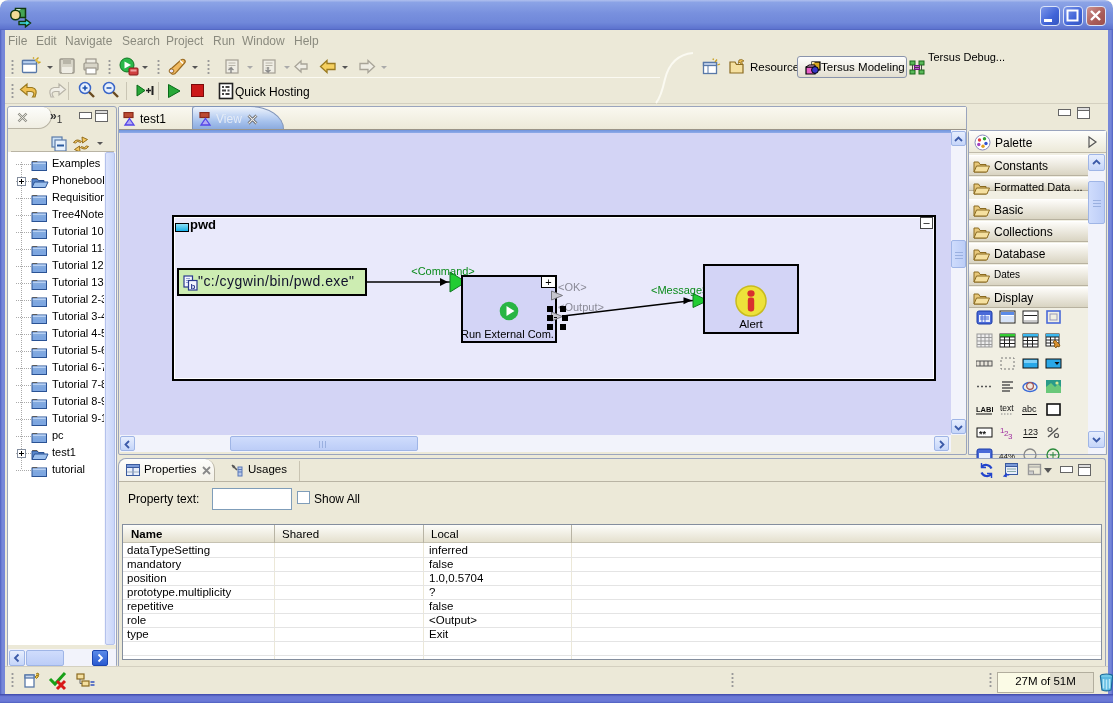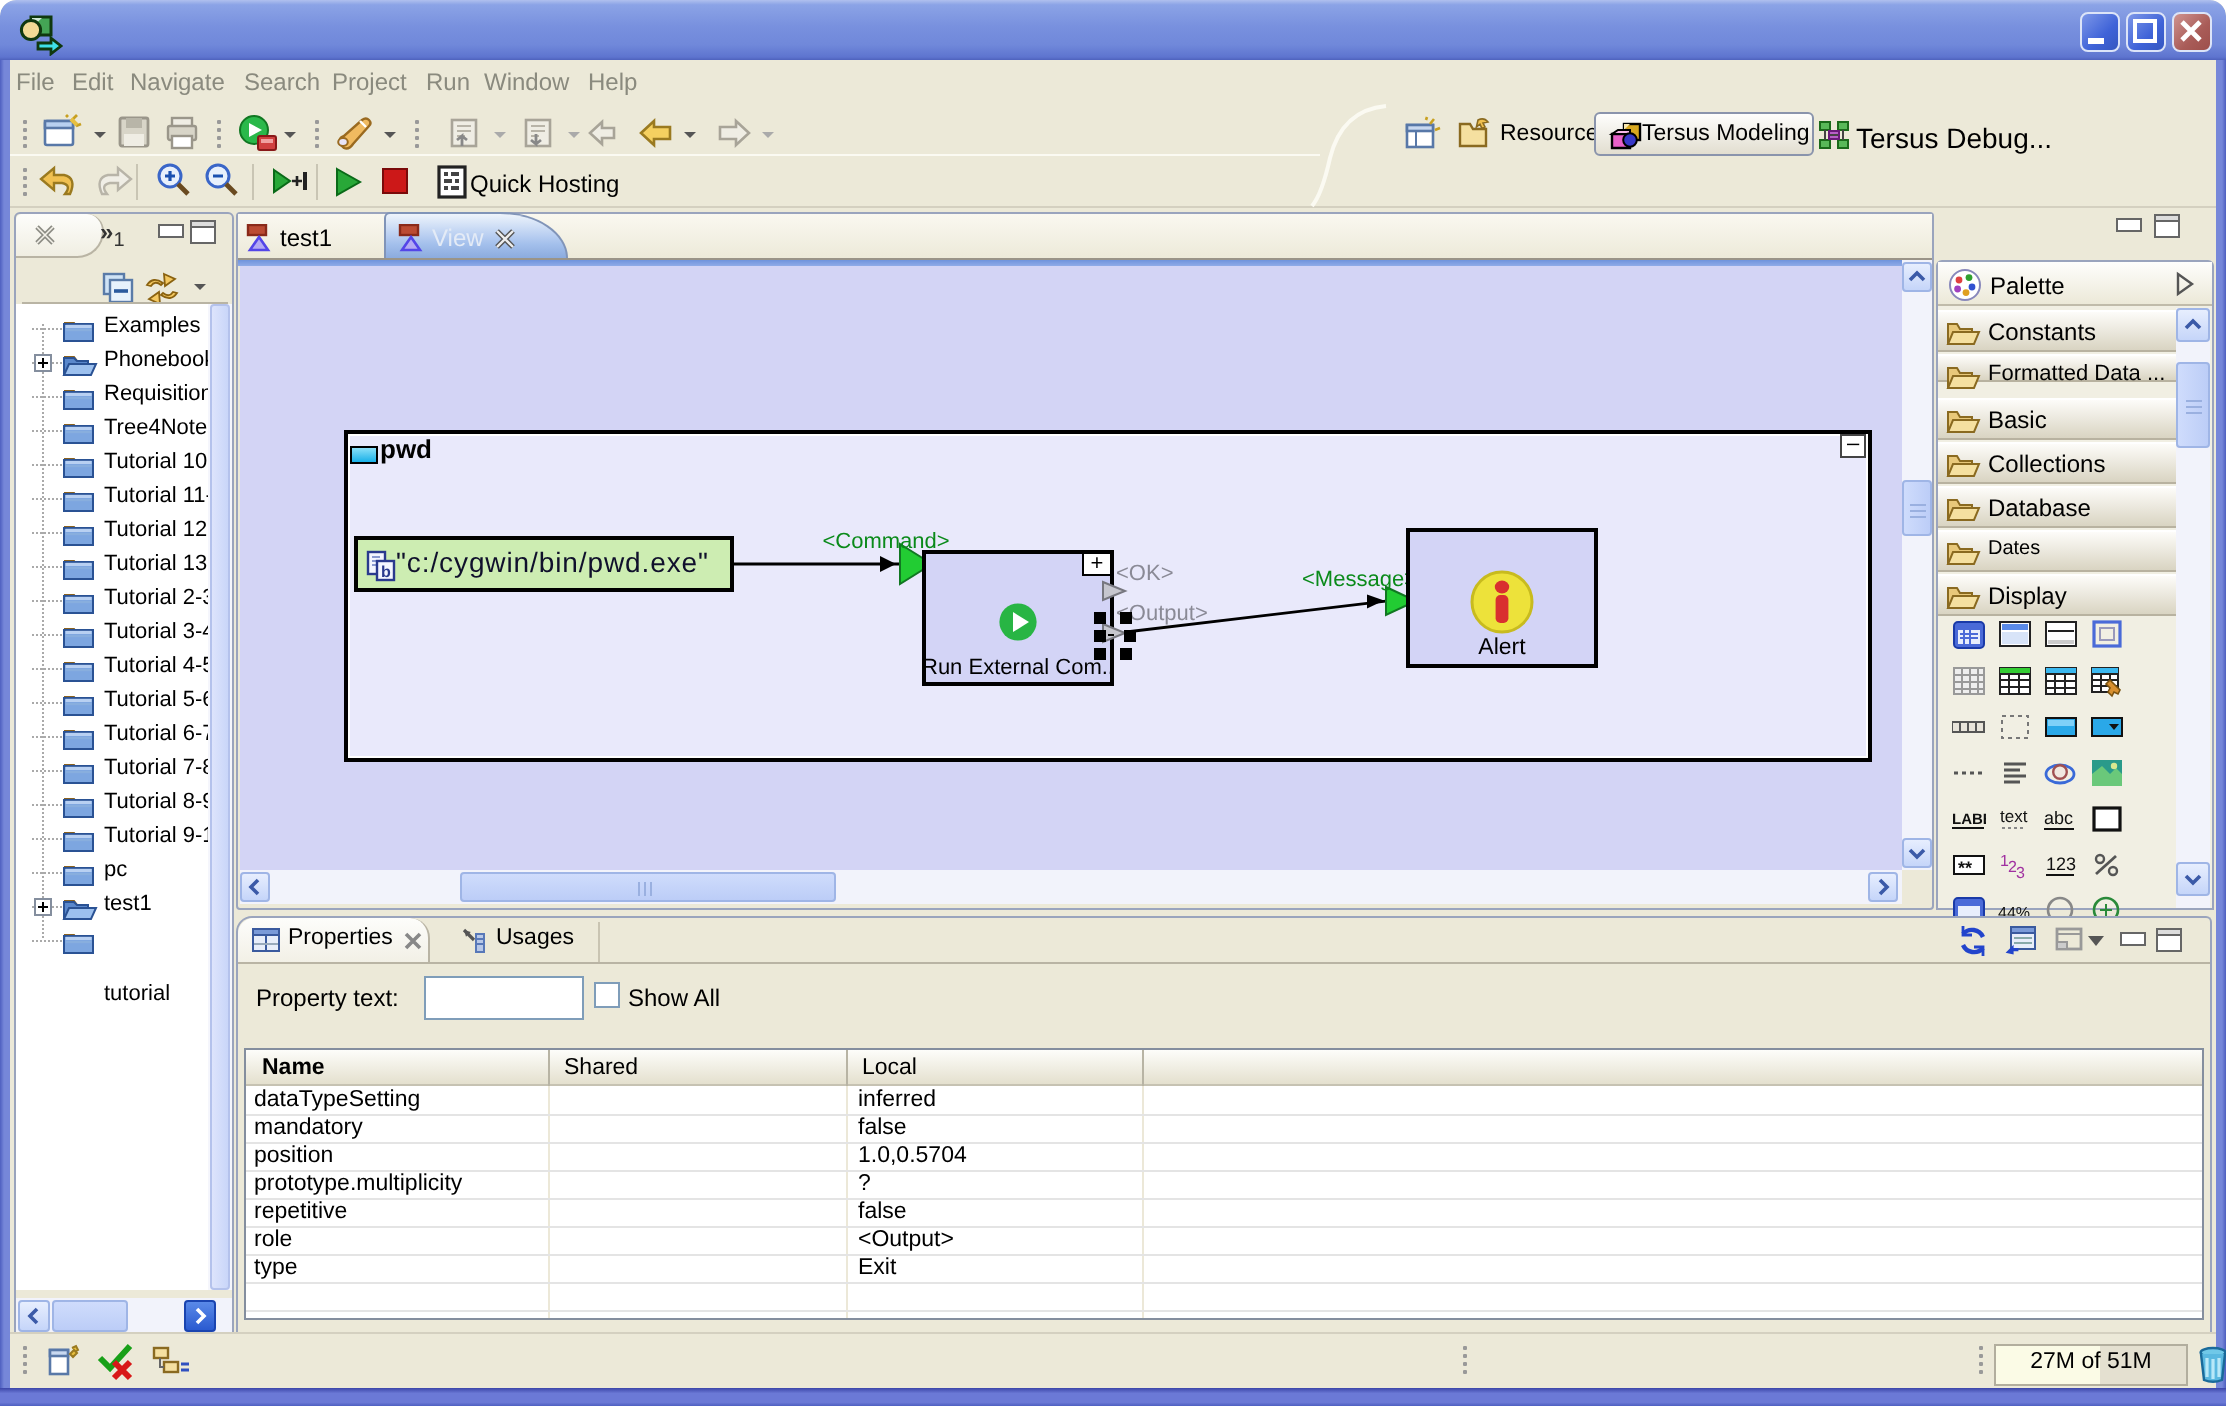--- a/index.html
+++ b/index.html
@@ -203,21 +203,21 @@
           <rect x="2" y="2" width="5" height="4"></rect>
           <rect x="11" y="2" width="5" height="4"></rect>
           <rect x="2" y="11" width="5" height="4"></rect>
           <rect x="11" y="11" width="5" height="4"></rect>
         </g>
 <g fill="#b860c8" stroke="#6a1a7a" stroke-width="1">
           <rect x="6.5" y="6.5" width="5" height="4"></rect>
         </g>
 <path d="M4.5 6 v5 M13.5 6 v5 M7 8.5 h4" stroke="#444"></path>
       </svg>
-<div class="abs" style="left:923px; top:10px; font-size:14px; color:#000;">Tersus Debug...</div>
+<div class="abs" style="left:923px; top:0; font-size:11px; color:#000;">Tersus Debug...</div>
 </div>
 
   <div id="leftpanel" class="abs" style="left:7px; top:106px; width:110px; height:560px;">
     <div class="abs" style="left:0; top:0; width:110px; height:560px; border:1px solid #9aa4bd; border-radius:3px 3px 0 0; background:#ece9d8;"></div>
 
     <div class="abs" style="left:1px; top:1px; width:44px; height:22px; background:linear-gradient(#fdfdfb,#f0eee2); border-right:1px solid #b9b4a4; border-bottom:1px solid #b9b4a4; border-radius:3px 9px 14px 0;"></div>
     <svg class="abs" style="left:9px; top:5px;" width="13" height="13" viewBox="0 0 13 13">
       <path d="M2.5 2.5 L10.5 10.5 M10.5 2.5 L2.5 10.5" stroke="#8d8d85" stroke-width="2.4"></path>
       <path d="M2.5 2.5 L10.5 10.5 M10.5 2.5 L2.5 10.5" stroke="#f4f2ea" stroke-width="0.8"></path>
     </svg>
@@ -393,21 +393,21 @@
 <path d="M3.5 8 L17 8 L14.5 13.5 L1 13.5 Z" fill="#9cc0ee" stroke="#2a5294" stroke-width="1"></path>
 </svg>
 <div class="abs" style="left:44px; top:294px; font-size:11px; color:#000; white-space:nowrap;">test1</div>
 <div class="abs" style="left:8px; top:318px; width:16px; height:1px; background-image:linear-gradient(90deg,#aaa 1px,transparent 1px); background-size:2px 1px;"></div>
 <svg class="abs" style="left:23px; top:311px;" width="17" height="15" viewBox="0 0 17 15">
 <path d="M1.5 4.5 h4.5 l1.5 2 h-6 Z" fill="#d8aa66" stroke="#8a6220" stroke-width="1"></path>
 <rect x="1" y="5" width="14.5" height="8.5" fill="#7da6e0" stroke="#2a5294" stroke-width="1"></rect>
 <path d="M1.8 6.2 h13" stroke="#b8d0f2" stroke-width="1.6"></path>
 <path d="M1.8 8 h13" stroke="#88aede" stroke-width="1.2"></path>
 </svg>
-<div class="abs" style="left:44px; top:311px; font-size:11px; color:#000; white-space:nowrap;margin-top:28px;">tutorial</div>
+<div class="abs" style="left:44px; top:311px; font-size:11px; color:#000; white-space:nowrap;">tutorial</div>
 </div>
 
     <div class="abs" style="left:97px; top:46px; width:12px; height:493px; background:#f5f6fc;"></div>
     <div class="abs" style="left:98px; top:46px; width:10px; height:493px; background:linear-gradient(90deg,#dde4fc,#c9d6f9); border:1px solid #b4c2ec; border-radius:2px;"></div>
 
     <div class="sbtrack abs" style="left:1px; top:543px; width:108px; height:17px;"></div>
     <div class="sbbtn abs" style="left:2px; top:544px; width:16px; height:16px;"><svg width="14" height="14" viewBox="0 0 14 14">
           <path d="M8.5 3.5 L5 7 L8.5 10.5" fill="none" stroke="#3b5aa8" stroke-width="1.8"></path>
         </svg></div>
     <div class="sbthumbH abs" style="left:19px; top:544px; width:38px; height:16px;"></div>

